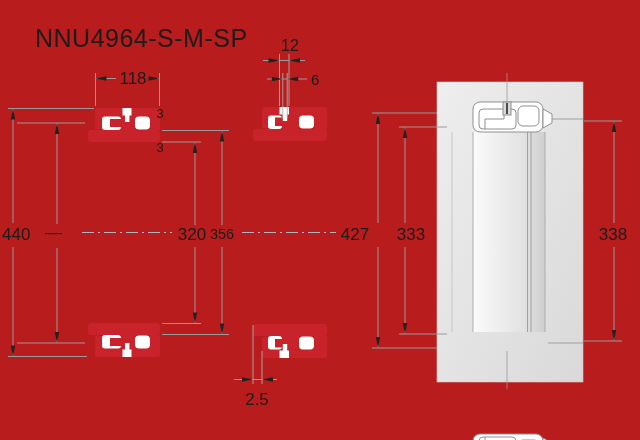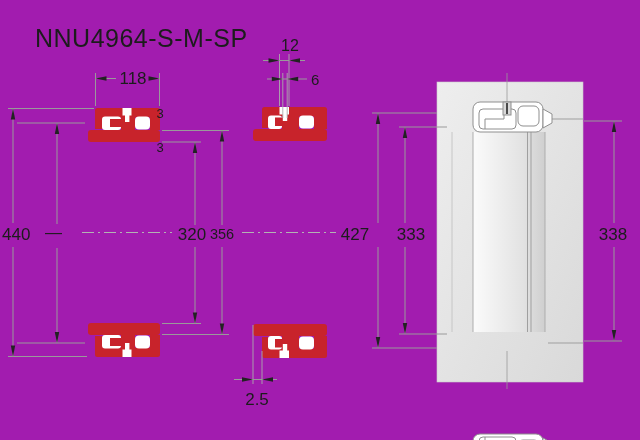--- a/index.html
+++ b/index.html
@@ -1,16 +1,16 @@
 <!DOCTYPE html>
 <html style="--bearing_red: #c8232b; --line_gray: #9a9a9a; --arrow_dark: #222222; --text_dark: #1c1c1c; --block_gray: #e3e3e3; --outline_gray: #8f8f8f;"><head>
 <meta charset="utf-8">
 <style>
   html,body{margin:0;padding:0;background:#fff;}
-  .stage{width:640px;height:440px;position:relative;background:#a21caf;font-family:"Liberation Sans",sans-serif;}
+  .stage{width:640px;height:440px;position:relative;background:#b91c1c;font-family:"Liberation Sans",sans-serif;}
   svg{display:block;}
   .red{fill:var(--bearing_red,#c8232b);}
   .ext{stroke:var(--line_gray,#9a9a9a);stroke-width:1;fill:none;}
   .ext-thin{stroke:#ababab;stroke-width:0.9;fill:none;}
   .cline{stroke:#b3b3b3;stroke-width:1;stroke-dasharray:12 4 2 4;fill:none;}
   .arrow{fill:var(--arrow_dark,#222);stroke:none;}
   .dim{font-size:17px;fill:var(--text_dark,#1c1c1c);}
   .dim-sm{font-size:14.5px;fill:var(--text_dark,#1c1c1c);}
   .dim-xs{font-size:13px;fill:var(--text_dark,#1c1c1c);}
   .dim-15{font-size:15px;fill:var(--text_dark,#1c1c1c);}

